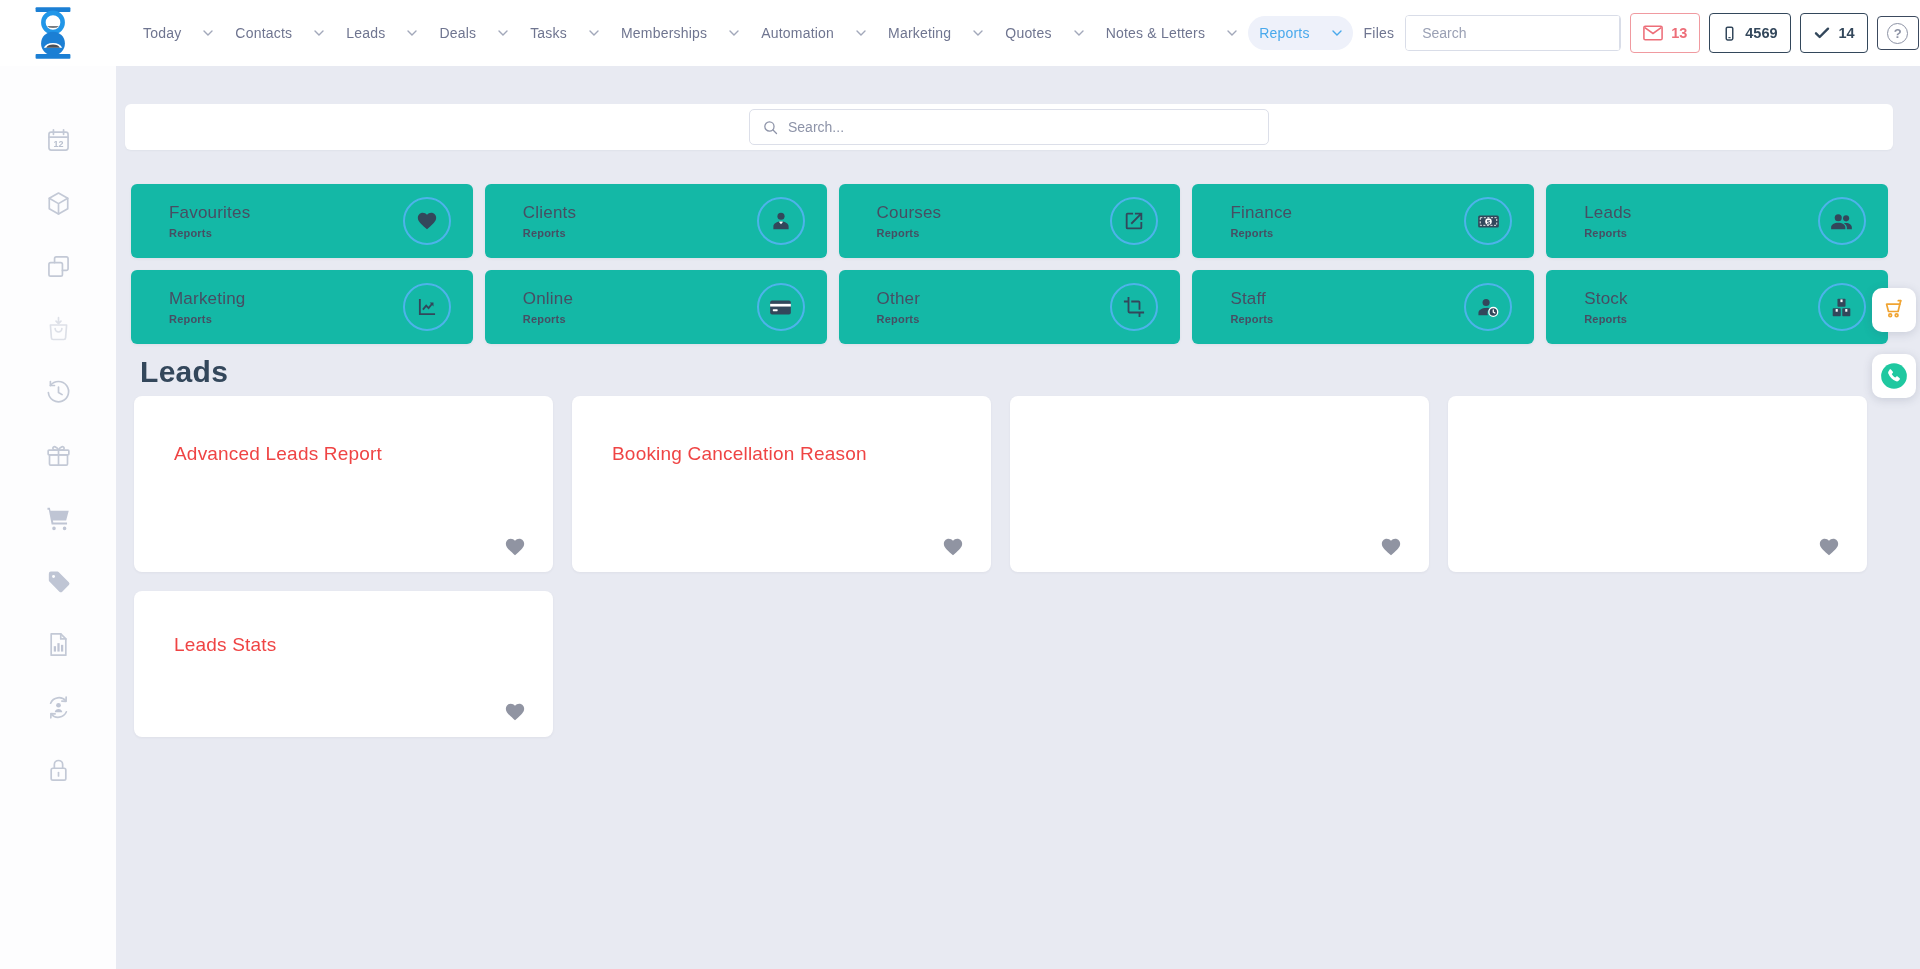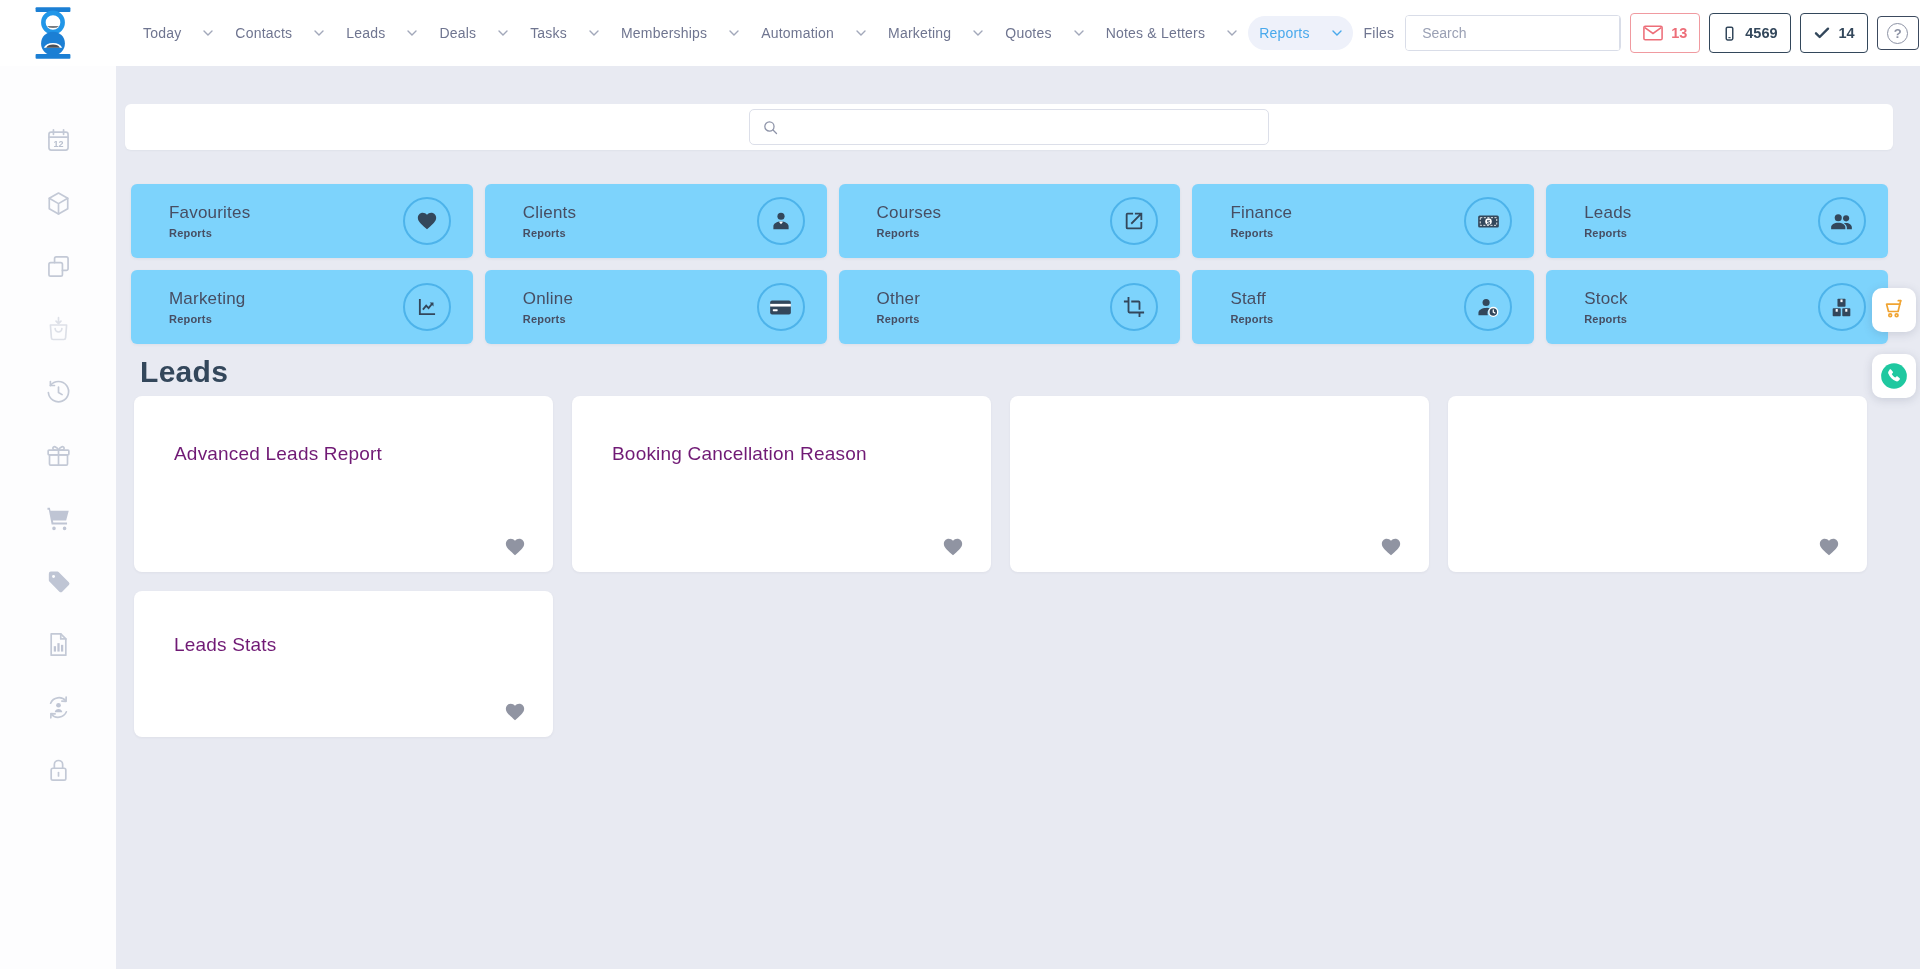--- a/index.html
+++ b/index.html
@@ -35,33 +35,33 @@
   .icotext { fill: #b9c0cf; stroke: none; font-size: 8px; font-weight: bold; text-anchor: middle; font-family: "Liberation Sans", sans-serif; }
 
   
   .content { position: absolute; top: 66px; left: 98px; right: 0; bottom: 0; background: #e8eaf2; overflow: hidden; }
   .search-strip { margin: 38px 27px 0 27px; height: 46px; background: #fff; border-radius: 6px; display: flex; align-items: center; justify-content: center; box-shadow: 0 1px 2px rgba(31,45,61,.04); }
   .main-search { width: 520px; height: 36px; border: 1px solid #dcdfe9; border-radius: 5px; display: flex; align-items: center; gap: 9px; padding: 0 12px; background:#fff; }
   .main-search input { flex: 1; border: 0; outline: none; font-size: 14px; color: #3d4458; font-family: inherit; }
   .main-search input::placeholder { color: #8d93a8; }
 
   .cat-grid { margin: 34px 32px 0 33px; display: grid; grid-template-columns: repeat(5, 1fr); gap: 12px; }
-  .cat-card { height: 74px; background: #7dd3fc; border-radius: 6px; box-shadow: 0 1px 3px rgba(31,45,61,.06); display: flex; align-items: center; padding: 0 22px 0 38px; cursor: pointer; }
+  .cat-card { height: 74px; background: #14b8a6; border-radius: 6px; box-shadow: 0 1px 3px rgba(31,45,61,.06); display: flex; align-items: center; padding: 0 22px 0 38px; cursor: pointer; }
   .cat-text { flex: 1; }
   .cat-title { font-size: 17px; color: #474e63; letter-spacing: .2px; }
   .cat-sub { font-size: 11px; font-weight: bold; color: #474e63; margin-top: 4px; letter-spacing: .2px; }
   .cat-circle { width: 48px; height: 48px; border: 2px solid #4db3ea; border-radius: 50%; display: flex; align-items: center; justify-content: center; flex: 0 0 auto; }
   .cat-circle svg { fill: #33475b; }
 
   .section-title { margin: 10px 0 6px 42px; font-size: 30px; font-weight: 600; color: #33475b; line-height: 36px; letter-spacing: .3px; }
 
   .report-grid { margin: 0 53px 0 36px; display: grid; grid-template-columns: repeat(4, 1fr); grid-template-rows: 176px 146px; gap: 19px; }
   .report-card { background: #fff; border-radius: 8px; box-shadow: 0 1px 3px rgba(31,45,61,.05); position: relative; padding: 44px 40px 0 40px; cursor: pointer; }
   .report-card.short { padding-top: 40px; }
-  .report-title { font-size: 19px; color: #701a75; line-height: 1.45; letter-spacing: .2px; }
+  .report-title { font-size: 19px; color: #ef4444; line-height: 1.45; letter-spacing: .2px; }
   .fav-heart { position: absolute; right: 26px; bottom: 14px; width: 24px; height: 22px; cursor: pointer; }
   .fav-heart svg { fill: #9094a2; width: 100%; height: 100%; }
 
   
   .float-btn { position: absolute; right: 4px; width: 44px; height: 44px; background: #fff; border-radius: 10px; box-shadow: 0 2px 10px rgba(60,70,100,.18); display: flex; align-items: center; justify-content: center; z-index: 30; cursor: pointer; }
   .float-cart { top: 288px; }
   .float-wa { top: 354px; }
 </style>
 </head>
 <body>
@@ -288,20 +288,21 @@
 </div>
 
 <div class="content">
 
   <div class="search-strip">
     <div class="main-search">
       <svg width="17" height="17" viewBox="0 0 24 24" fill="none" stroke="#8d93a8" stroke-width="1.8" stroke-linecap="round">
           <circle cx="10.5" cy="10.5" r="6.5"></circle>
           <line x1="15.5" y1="15.5" x2="20.5" y2="20.5"></line>
         </svg>
+      <input type="text" placeholder="Search..." style="">
     </div>
   </div>
 
   <div class="cat-grid">
 
     <div class="cat-card">
       <div class="cat-text">
           <div class="cat-title">Favourites</div>
           <div class="cat-sub">Reports</div>
         </div>

